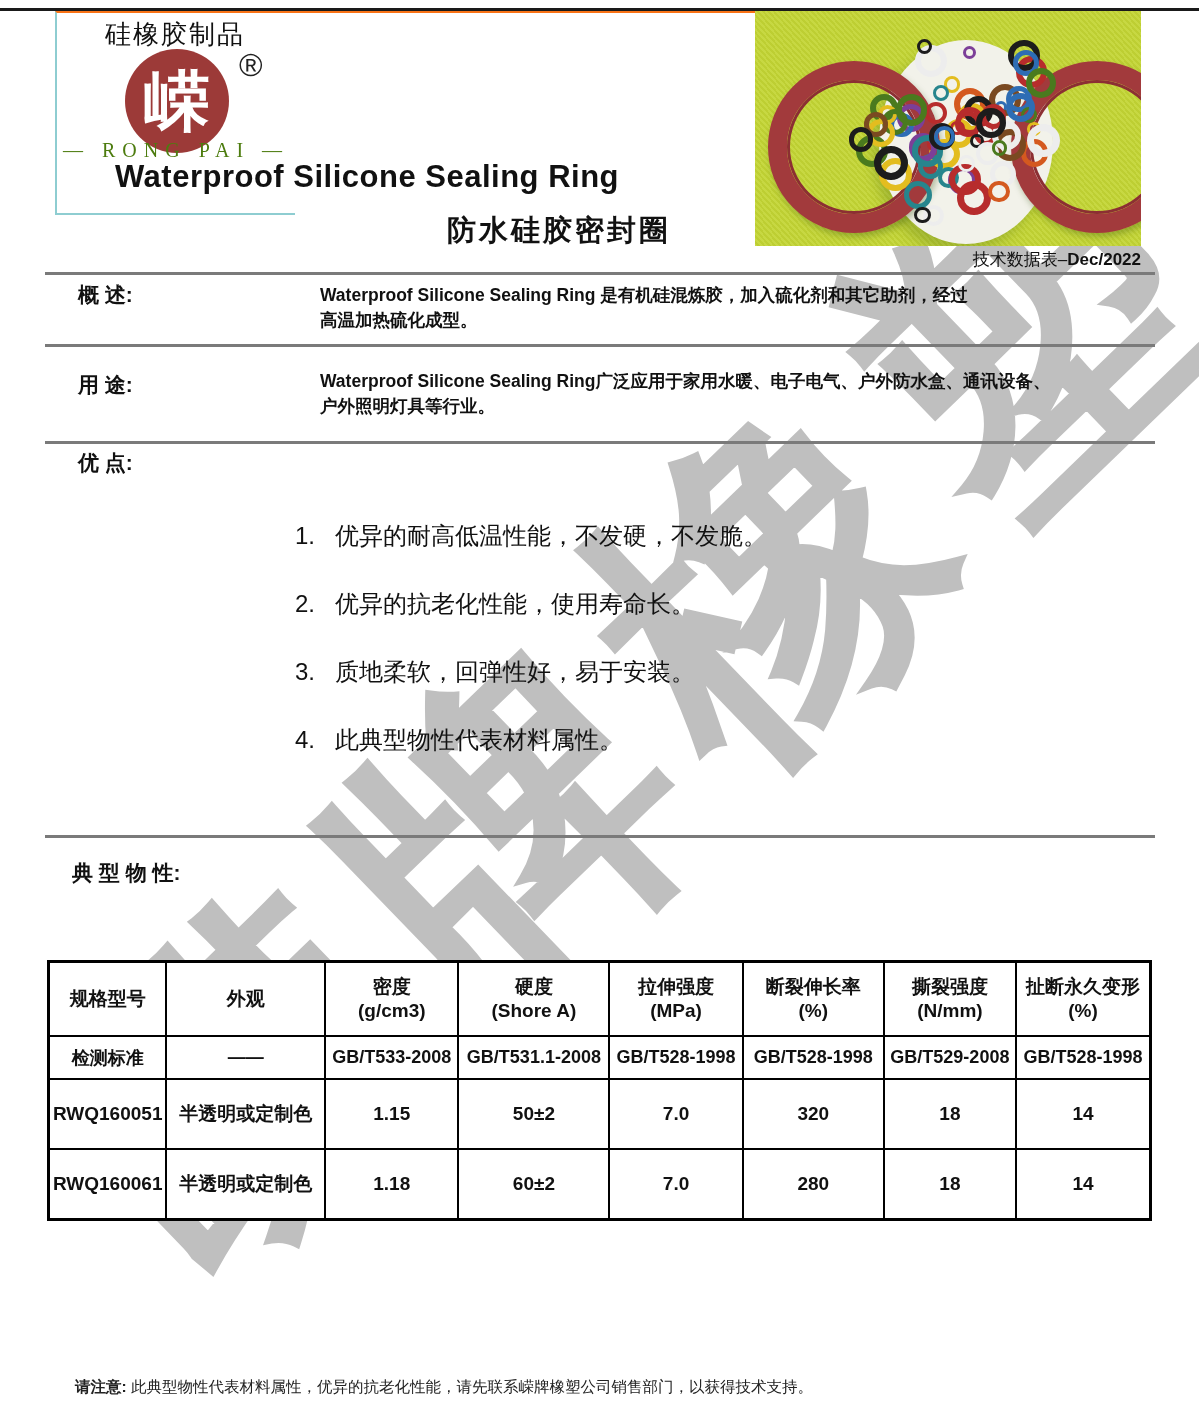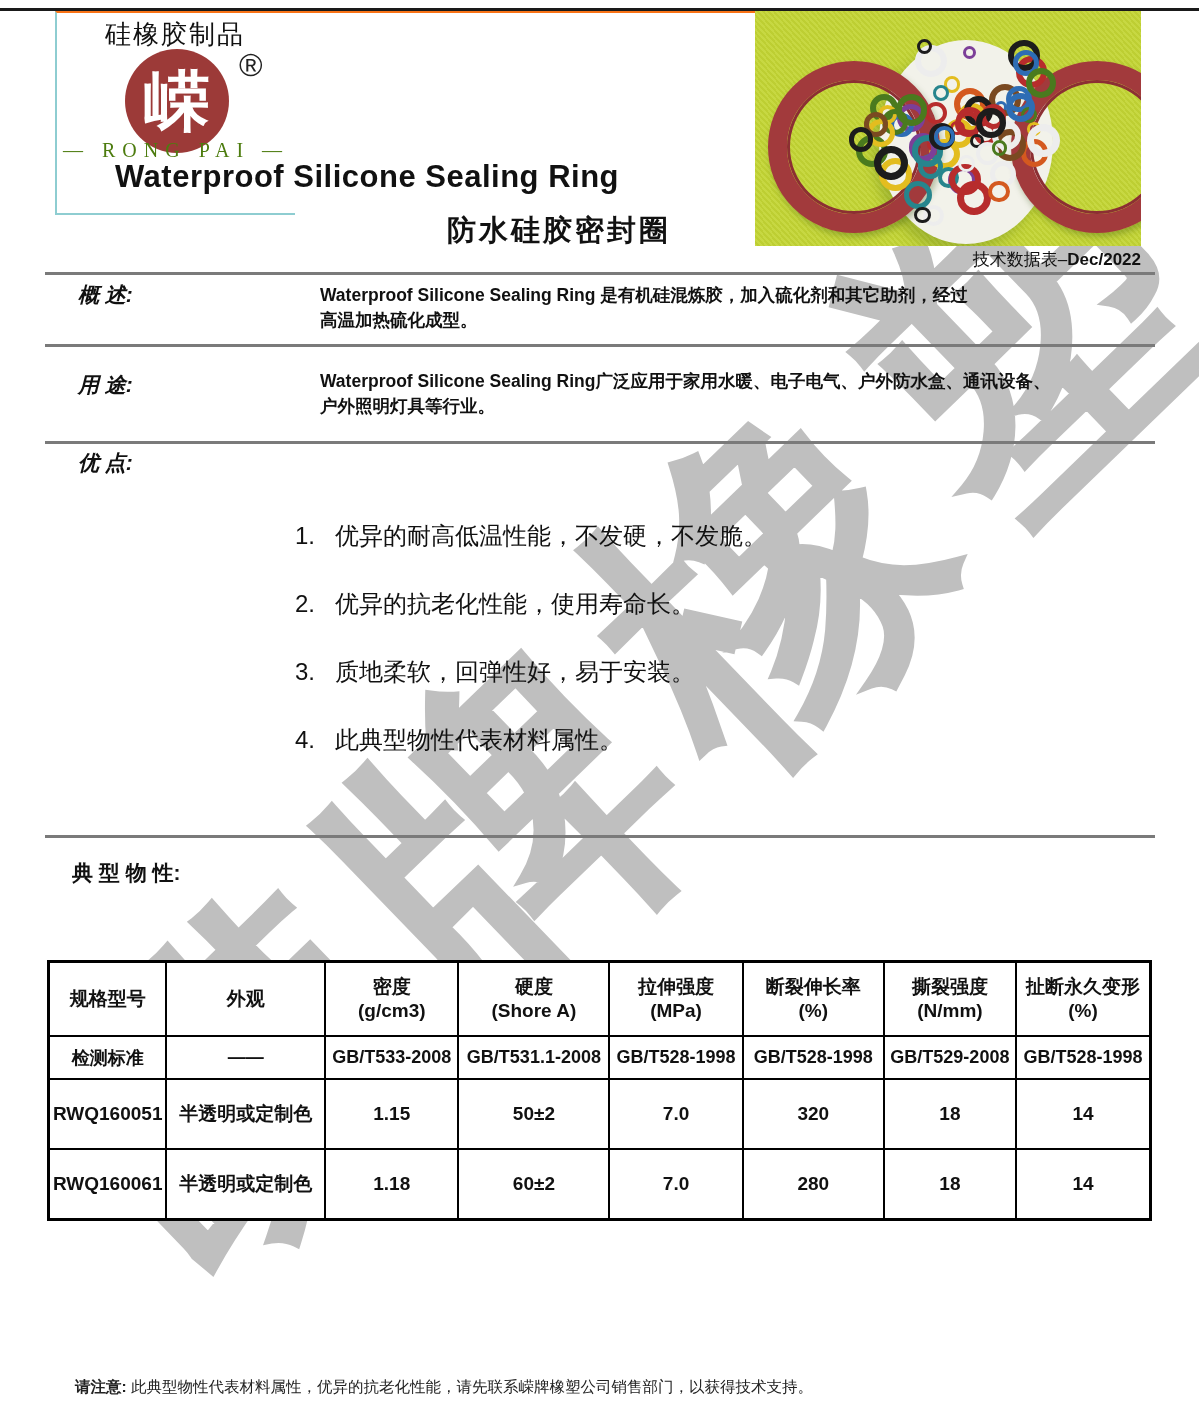--- a/index.html
+++ b/index.html
@@ -35,21 +35,21 @@
   .big-ring.left{left:13px;top:50px;}
   .big-ring.right{left:256px;top:50px;}
   .pile{position:absolute;left:95px;top:5px;width:225px;height:225px;}
   .mini-ring{position:absolute;border-radius:50%;box-sizing:border-box;}
   .photo-caption{position:absolute;left:755px;top:248px;width:386px;text-align:right;font-size:17px;z-index:3;}
   .photo-caption b{font-weight:bold;}
   
   .divider{position:absolute;left:45px;width:1110px;height:3px;background:#7a7a7a;z-index:2;}
   .d1{top:272px;}.d2{top:344px;}.d3{top:441px;}.d4{top:835px;}
   
-  .sec-label{position:absolute;left:78px;font-size:21px;font-weight:bold;z-index:3;font-style:italic;}
+  .sec-label{position:absolute;left:78px;font-size:21px;font-weight:bold;z-index:3;}
   .l-overview{top:281px;}.l-usage{top:371px;}.l-adv{top:449px;}
   .sec-text{position:absolute;left:320px;font-size:17.5px;font-weight:bold;line-height:25px;
             white-space:pre-line;z-index:3;}
   .t-overview{top:283px;width:860px;}
   .t-usage{top:369px;width:860px;}
   .adv-list{position:absolute;left:295px;top:484px;margin:0;padding:0;list-style:none;
             counter-reset:adv;z-index:3;}
   .adv-list li{counter-increment:adv;font-size:24px;font-weight:normal;margin-bottom:34px;margin-top:36px;}
   .adv-list li::before{content:counter(adv) ".";display:inline-block;width:40px;}
   .props-label{position:absolute;left:72px;top:859px;font-size:21px;font-weight:bold;z-index:3;}

